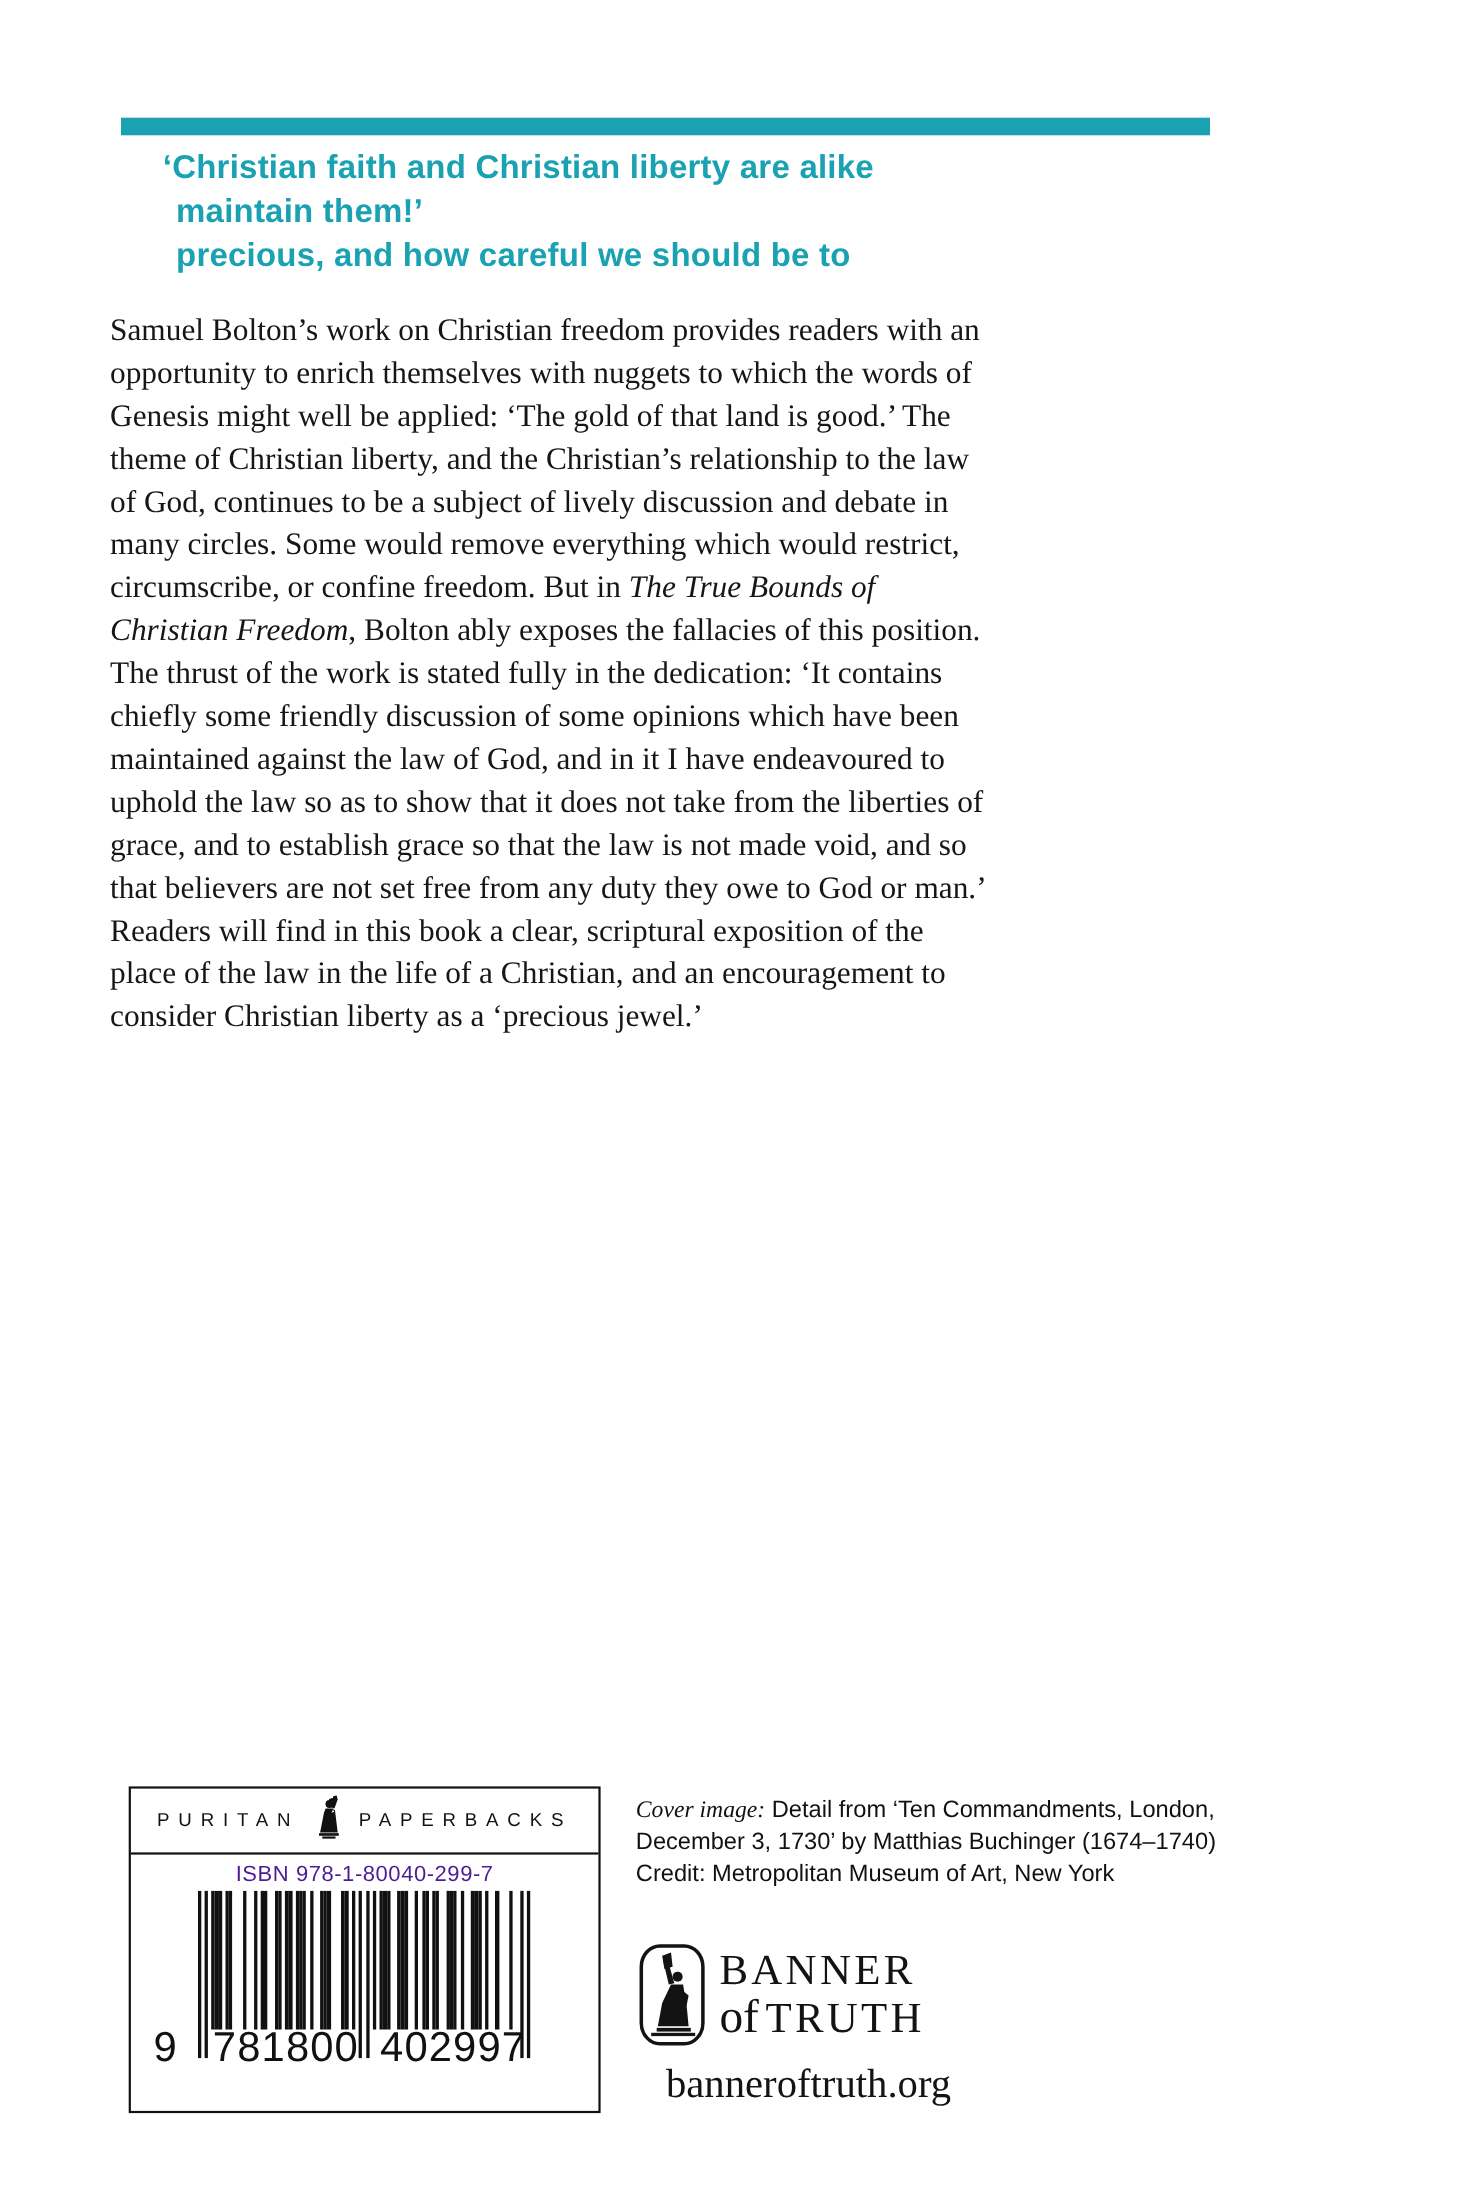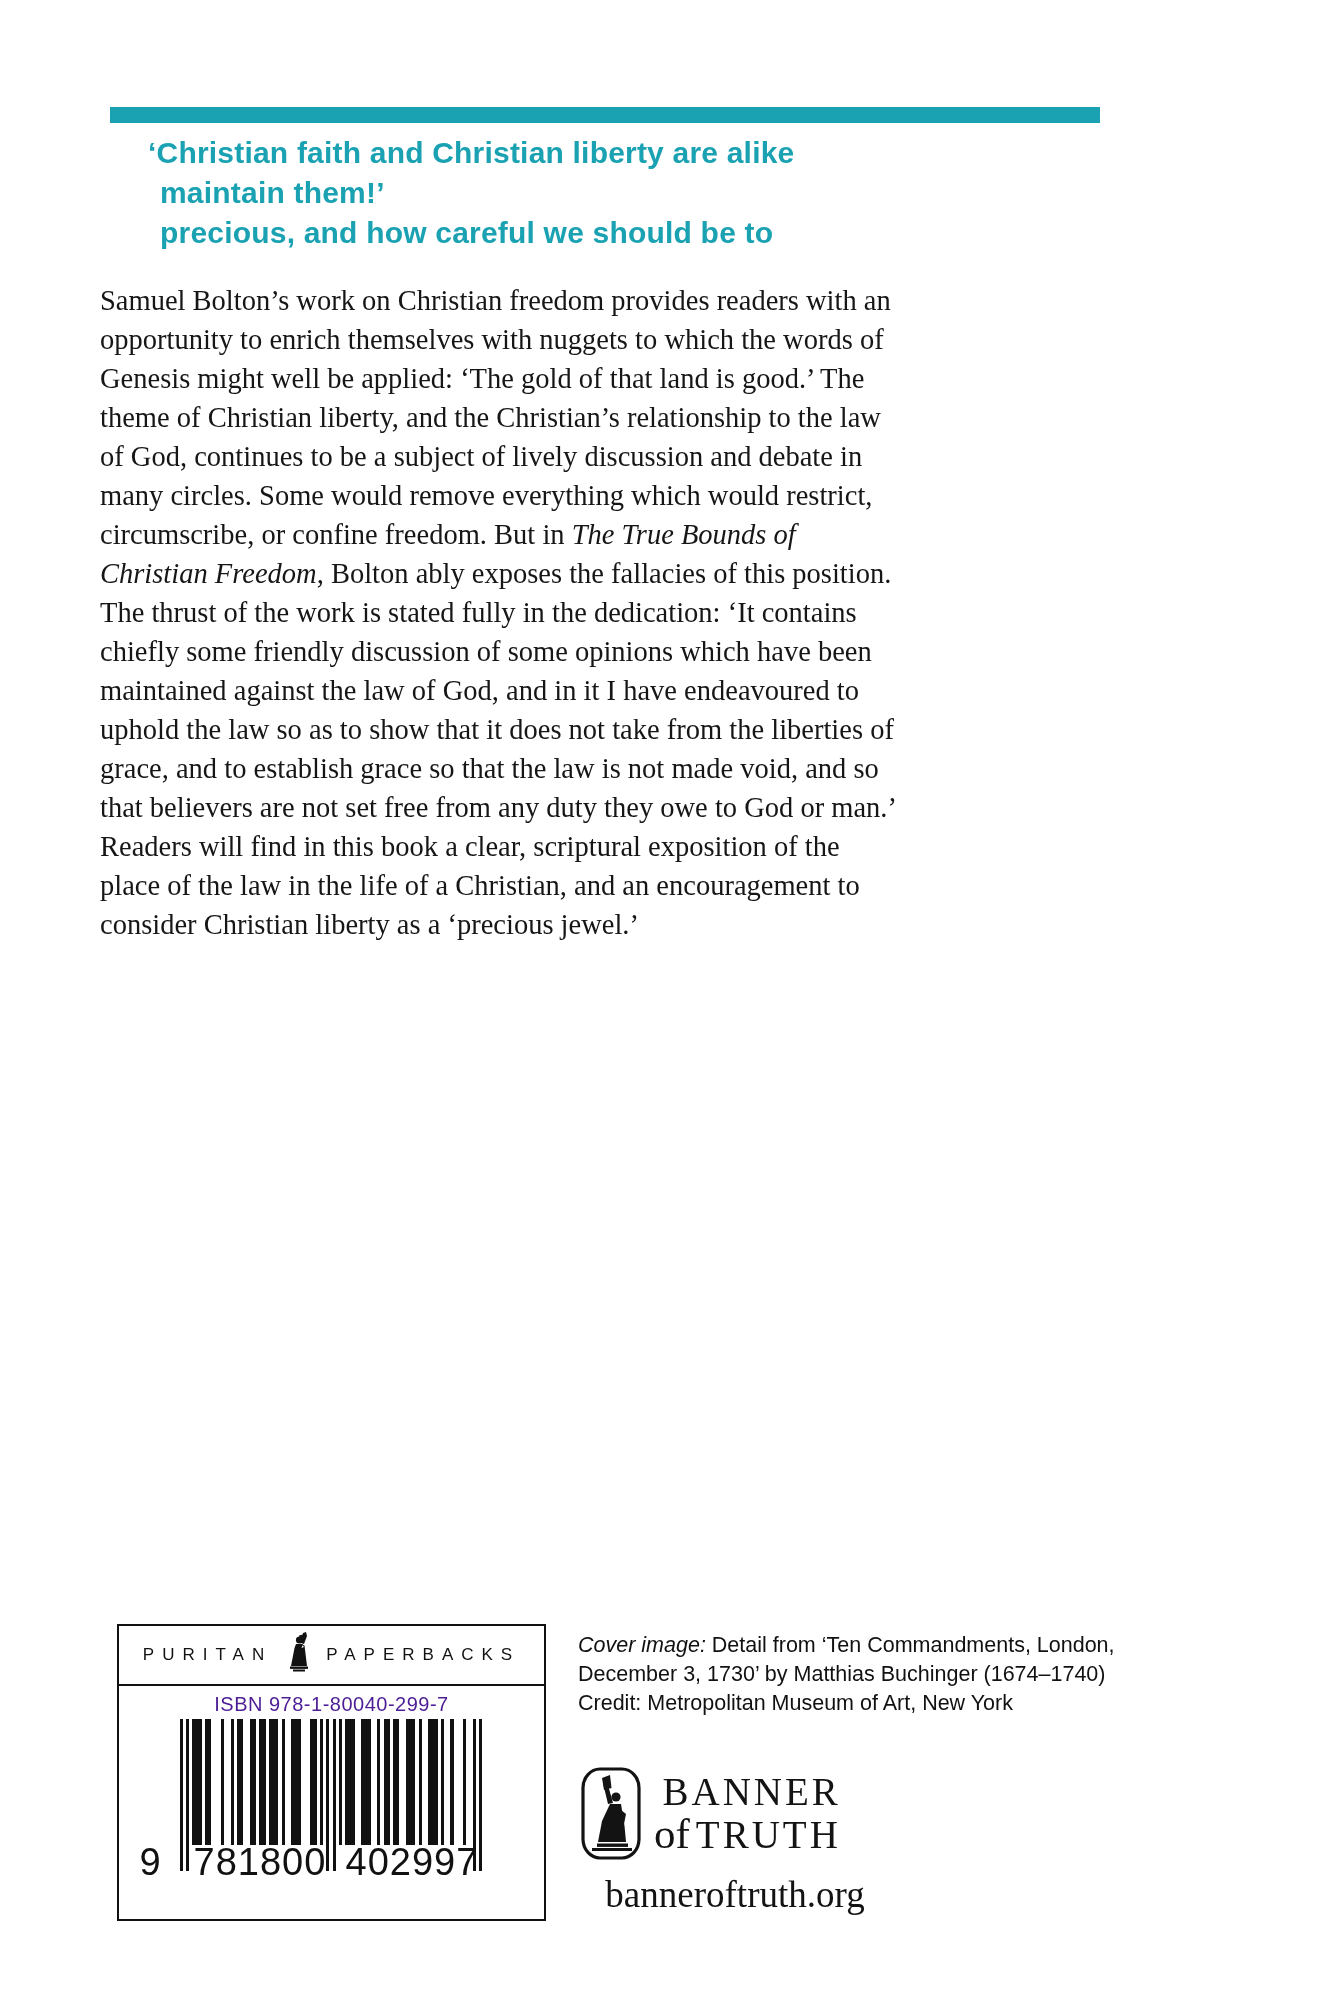--- a/index.html
+++ b/index.html
@@ -112,35 +112,34 @@
   
   .credit {
     position: absolute;
     left: 578px; top: 1631px;
     width: 540px;
     font-family: "Liberation Sans", sans-serif;
     font-size: 21.5px;
     line-height: 29px;
     color: #111111;
   }
-  .credit .it { font-style: italic; }
+  .credit .it { font-style: italic; font-family: Liberation Serif, serif; }
 
   
   .bot-logo {
     position: absolute;
     left: 580px; top: 1766px;
     width: 310px;
   }
   .bot-row { display: flex; align-items: center; gap: 12px; }
   .bot-badge { width: 62px; height: 95px; flex: 0 0 62px; }
   .bot-name {
     font-family: "Liberation Serif", serif;
     color: #131313;
     white-space: nowrap;
-    text-align: right;
   }
   .bot-name .l1 {
     font-size: 39px;
     letter-spacing: 3px;
     line-height: 42px;
   }
   .bot-name .l2 { font-size: 39px; letter-spacing: 3px; line-height: 42px; }
   .bot-name .of { font-size: 43px; letter-spacing: 0; margin-right: 6px; text-transform: none; }
   .bot-site {
     margin-top: 12px;

